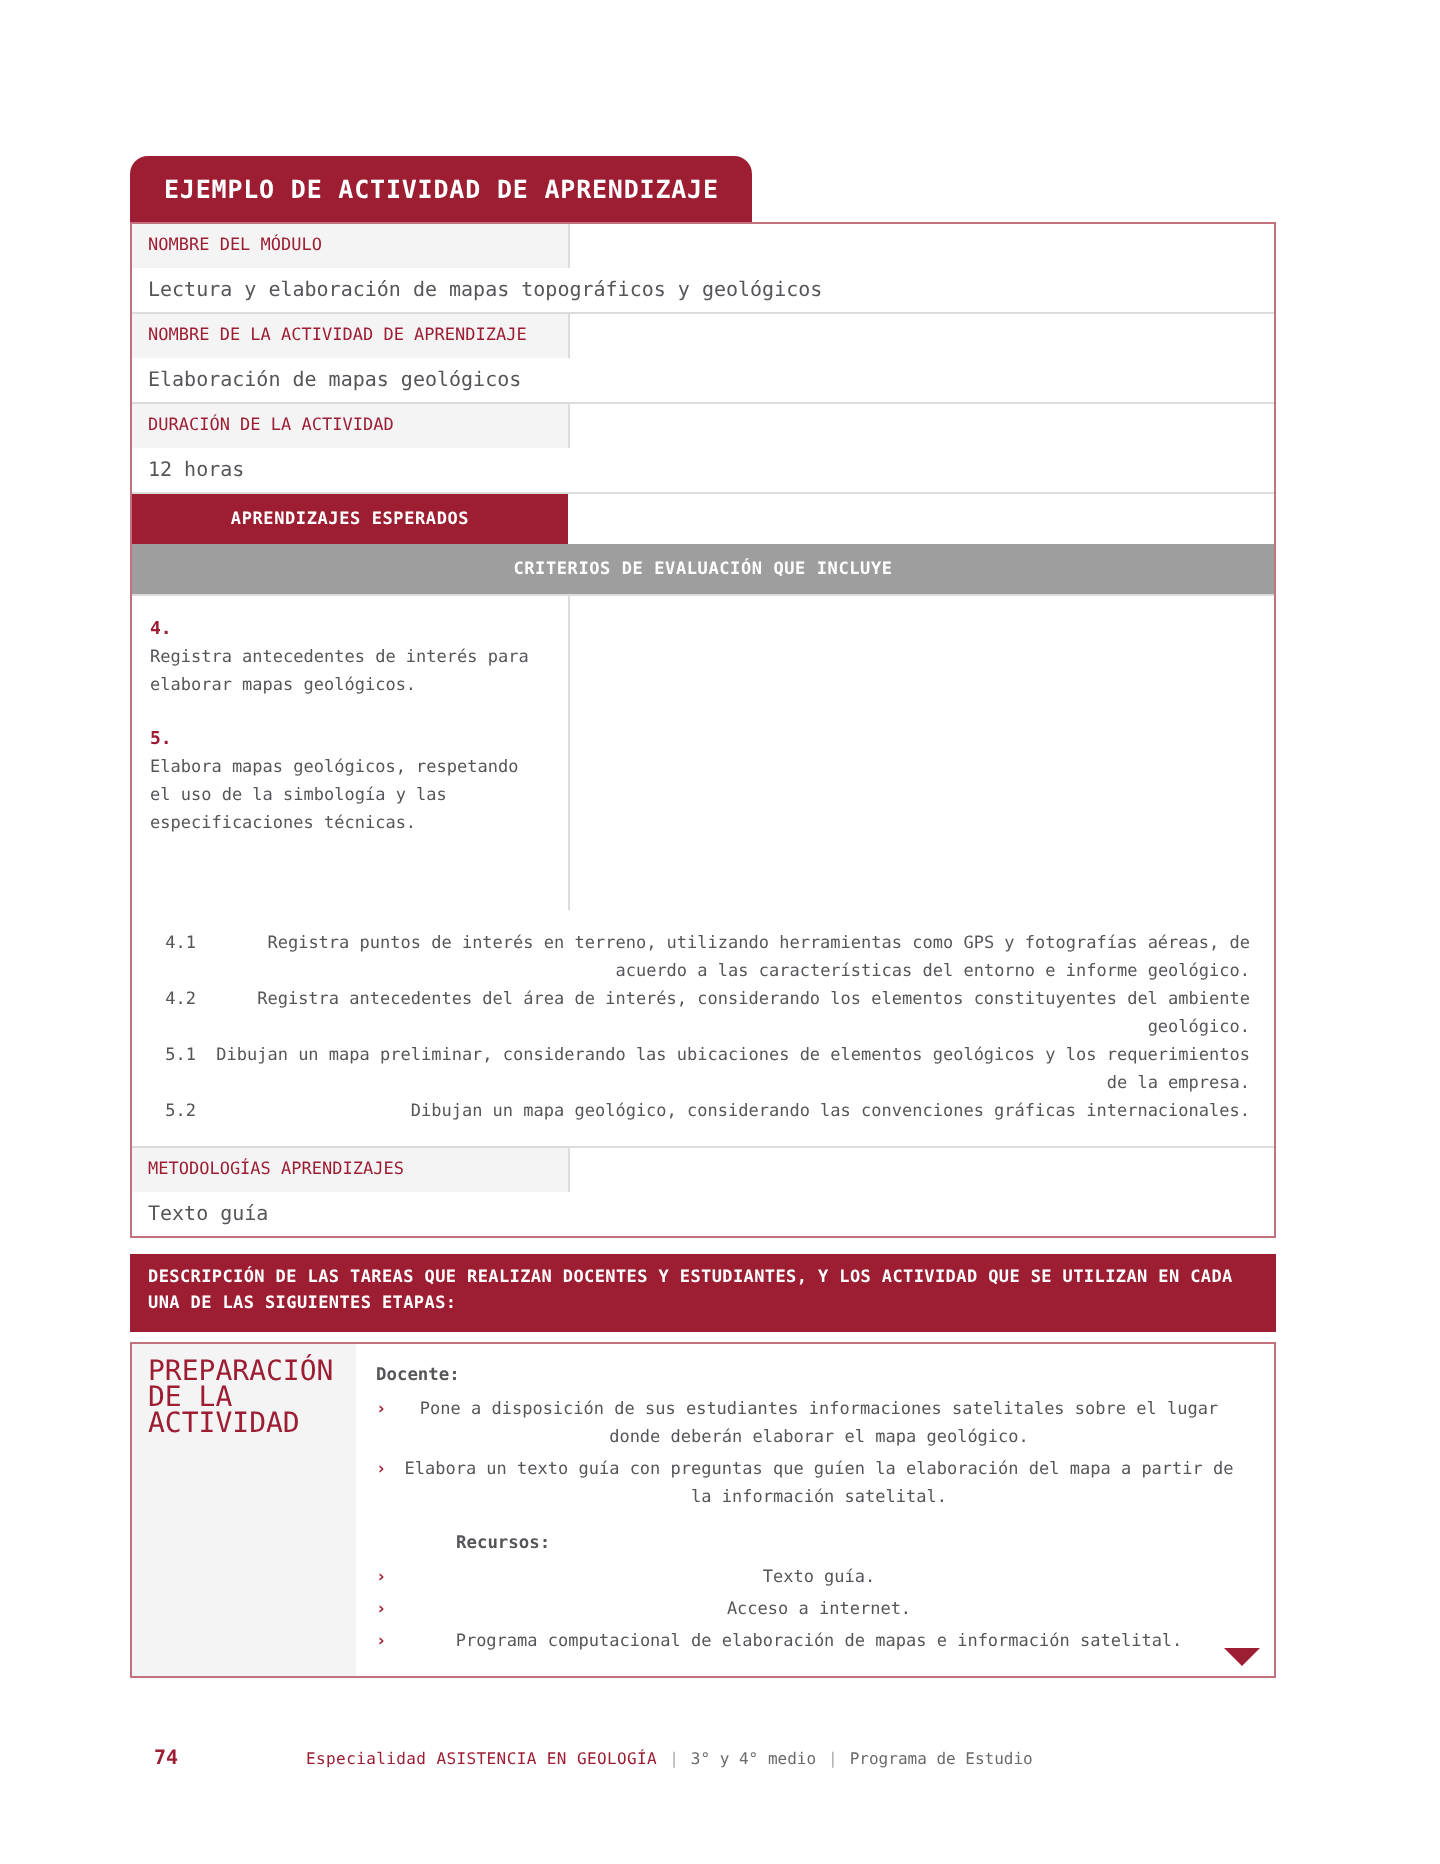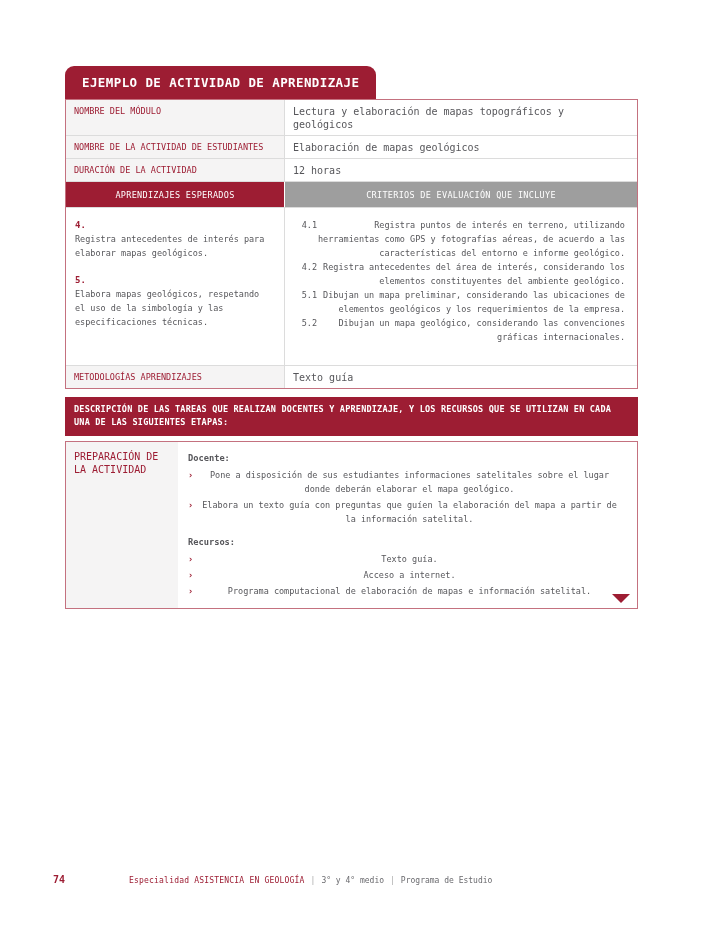--- a/index.html
+++ b/index.html
@@ -11,39 +11,39 @@
     --divider_gray: #DCDCDC;
   }
   * { margin:0; padding:0; box-sizing:border-box; }
   html,body { width:720px; height:932px; }
   body {
     background:#ffffff;
     font-family:"DejaVu Sans Mono", monospace;
     position:relative;
     overflow:hidden;
   }
-  .content { position:absolute; left:65px; top:66px; width:573px; }
+  .content { position:absolute; left:65px; top:78px; width:573px; }
 
   
   .title-tab {
     display:inline-block;
     background:var(--maroon);
     color:#fff;
     font-size:12.5px;
     font-weight:bold;
     letter-spacing:.4px;
     line-height:33px;
     padding:0 17px;
     border-radius:9px 9px 0 0;
     vertical-align:bottom;
   }
 
   
   .tbl { border:1px solid var(--border_pink); background:#fff; }
-  .row { display:flex; }
+  .row { display:flex;flex-direction:column; }
   .row + .row { border-top:1px solid var(--divider_gray); }
 
   .cell-label {
     width:219px; flex:none;
     background:var(--cell_gray);
     color:var(--maroon);
     font-size:8.5px;
     line-height:13px;
     padding:5px 8px 4px;
     border-right:1px solid var(--divider_gray);
@@ -53,21 +53,21 @@
     color:var(--body_text);
     font-size:10px;
     line-height:13px;
     padding:5px 8px 4px;
   }
 
   .hdr-left, .hdr-right {
     text-align:center;
     color:#fff;
     font-size:8.5px;
-    font-weight:normal;
+    font-weight:bold;
     letter-spacing:.3px;
     padding:8px 16px 7px;
   }
   .hdr-left { width:219px; flex:none; background:var(--maroon); border-right:1px solid #fff; }
   .hdr-right { flex:1; background:var(--header_gray); }
 
   .exp-cell {
     width:219px; flex:none;
     border-right:1px solid var(--divider_gray);
     padding:10px 10px 10px 9px;
@@ -99,44 +99,44 @@
     margin-top:5px;
     border:1px solid var(--border_pink);
     display:flex;
     position:relative;
     min-height:164px;
   }
   .prep-label {
     width:112px; flex:none;
     background:var(--cell_gray);
     color:var(--maroon);
-    font-size:10px;
+    font-size:14px;
     line-height:13px;
     padding:8px 6px 8px 8px;
   }
   .prep-content { flex:1; padding:7px 16px 8px 10px; }
   .sec-heading { font-weight:bold; color:var(--body_text); font-size:8.7px; line-height:14px; margin:2px 0 3px; }
   .bullet-item { display:flex; font-size:8.5px; color:var(--body_text); line-height:14px; margin:1px 0 2px; }
   .chev { color:var(--maroon); font-weight:bold; width:10px; flex:none; }
   .bullet-text { flex:1;text-align:center; }
-  .recursos { margin-top:9px; }
+  .recursos { margin-top:9px;margin-left:40px; }
 
   .triangle {
     position:absolute;
     right:7px; bottom:5px;
     width:0; height:0;
     border-left:9px solid transparent;
     border-right:9px solid transparent;
     border-top:9px solid var(--maroon);
   }
 
   
   .footer {
     position:absolute;
-    left:53px; top:874px;
+    left:77px; top:874px;
     display:flex;
     align-items:baseline;
     white-space:nowrap;
   }
   .page-num { color:var(--maroon); font-size:10px; font-weight:bold; width:49px; flex:none; }
   .f-spec { color:var(--maroon); font-size:8px; letter-spacing:.2px;padding-left:27px; }
   .f-sep { color:#A9A9A9; font-size:8px; margin:0 6px; }
   .f-gray { color:#6A6A6E; font-size:8px; }
 </style>
 </head>
@@ -147,21 +147,21 @@
   <div class="title-tab">EJEMPLO DE ACTIVIDAD DE APRENDIZAJE</div>
 
   <div class="tbl">
 
     <div class="row">
       <div class="cell-label">NOMBRE DEL MÓDULO</div>
       <div class="cell-value">Lectura y elaboración de mapas topográficos y geológicos</div>
     </div>
 
     <div class="row">
-      <div class="cell-label">NOMBRE DE LA ACTIVIDAD DE ESTUDIANTES</div>
+      <div class="cell-label">NOMBRE DE LA ACTIVIDAD DE APRENDIZAJE</div>
       <div class="cell-value">Elaboración de mapas geológicos</div>
     </div>
 
     <div class="row">
       <div class="cell-label">DURACIÓN DE LA ACTIVIDAD</div>
       <div class="cell-value">12 horas</div>
     </div>
 
     <div class="row">
       <div class="hdr-left">APRENDIZAJES ESPERADOS</div>
@@ -195,21 +195,21 @@
       </div>
     </div>
 
     <div class="row">
       <div class="cell-label">METODOLOGÍAS APRENDIZAJES</div>
       <div class="cell-value">Texto guía</div>
     </div>
 
   </div>
 
-  <div class="banner">DESCRIPCIÓN DE LAS TAREAS QUE REALIZAN DOCENTES Y APRENDIZAJE, Y LOS RECURSOS QUE SE UTILIZAN EN CADA UNA DE LAS SIGUIENTES ETAPAS:</div>
+  <div class="banner">DESCRIPCIÓN DE LAS TAREAS QUE REALIZAN DOCENTES Y ESTUDIANTES, Y LOS ACTIVIDAD QUE SE UTILIZAN EN CADA UNA DE LAS SIGUIENTES ETAPAS:</div>
 
   <div class="tbl2">
     <div class="prep-label">PREPARACIÓN DE LA ACTIVIDAD</div>
     <div class="prep-content">
 
       <div class="sec-heading">Docente:</div>
 
       <div class="bullet-item">
         <span class="chev">›</span>
         <span class="bullet-text">Pone a disposición de sus estudiantes informaciones satelitales sobre el lugar donde deberán elaborar el mapa geológico.</span>

